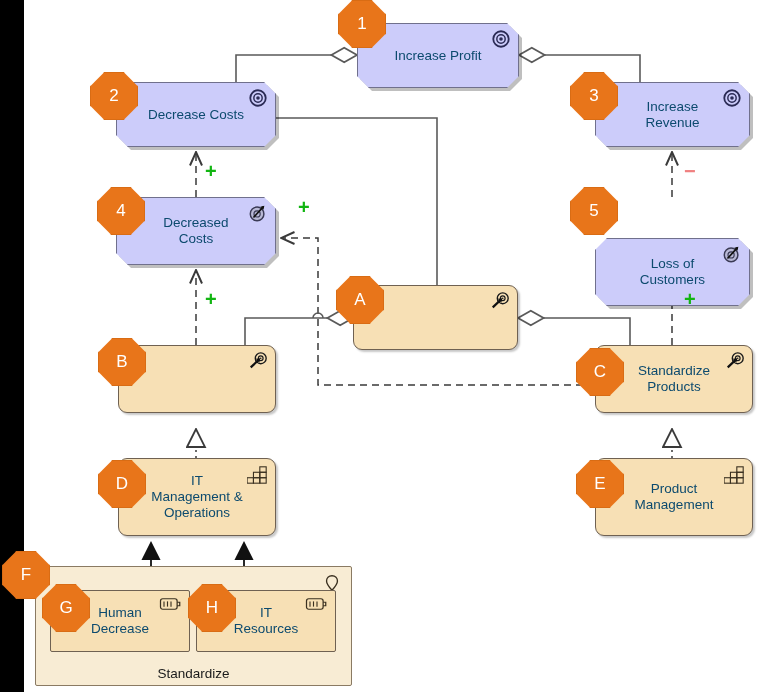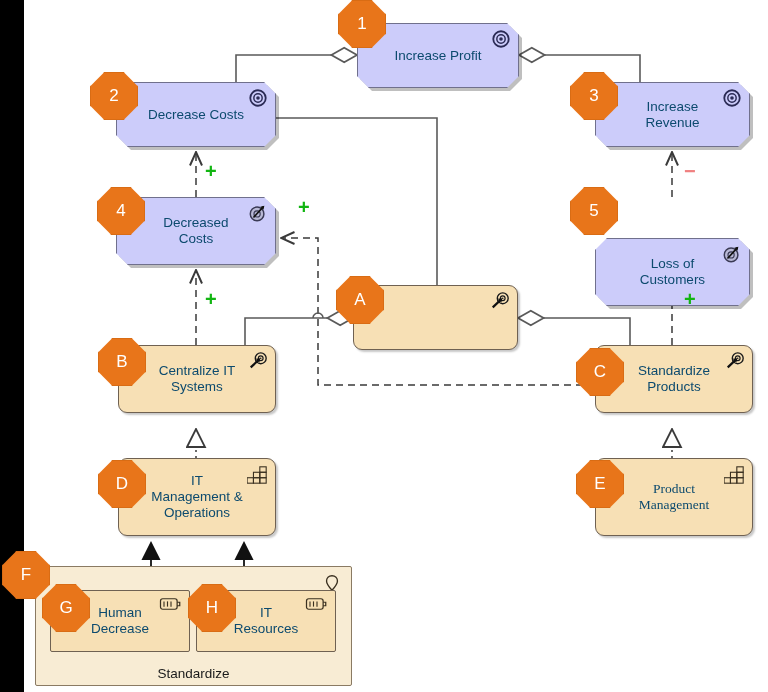--- a/index.html
+++ b/index.html
@@ -235,22 +235,20 @@
       <circle cx="14" cy="8" r="6" fill="none" stroke="#1a1a1a" stroke-width="1.5"></circle>
       <circle cx="14" cy="8" r="2.6" fill="none" stroke="#1a1a1a" stroke-width="1.3"></circle>
       <circle cx="14" cy="8" r="0.9" fill="#1a1a1a"></circle>
       <path d="M3,18 L12,9.5" stroke="#111111" stroke-width="2.4"></path>
       <path d="M8.5,8.5 L13.5,8 L12.5,13 Z" fill="#111111"></path>
     </svg>
   </div>
   <div class="badge" style="left:336px; top:276px;">A</div>
 
   <div class="node cap" style="left:118px; top:345px; width:158px; height:68px;">
-    <span class="label" style="white-space:pre-line;">Centralize IT
-Systems</span>
     <svg class="ico" viewBox="0 0 22 22">
       <circle cx="14" cy="8" r="6" fill="none" stroke="#1a1a1a" stroke-width="1.5"></circle>
       <circle cx="14" cy="8" r="2.6" fill="none" stroke="#1a1a1a" stroke-width="1.3"></circle>
       <circle cx="14" cy="8" r="0.9" fill="#1a1a1a"></circle>
       <path d="M3,18 L12,9.5" stroke="#111111" stroke-width="2.4"></path>
       <path d="M8.5,8.5 L13.5,8 L12.5,13 Z" fill="#111111"></path>
     </svg>
   </div>
   <div class="badge" style="left:98px; top:338px;">B</div>
 
@@ -278,21 +276,21 @@
         <rect x="6" y="8" width="7" height="6"></rect>
         <rect x="13" y="14" width="7" height="6"></rect>
         <rect x="6" y="14" width="7" height="6"></rect>
         <rect x="-1" y="14" width="7" height="6"></rect>
       </g>
     </svg>
   </div>
   <div class="badge" style="left:98px; top:460px;">D</div>
 
   <div class="node cap" style="left:595px; top:458px; width:158px; height:78px;">
-    <span class="label" style="white-space:pre-line;font-family:Liberation Serif, serif;">Product
+    <span class="label" style="white-space:pre-line;">Product
 Management</span>
     <svg class="ico" viewBox="0 0 22 22" style="top:6px;">
       <g fill="none" stroke="#3a3020" stroke-width="1.2">
         <rect x="13" y="2" width="7" height="6"></rect>
         <rect x="13" y="8" width="7" height="6"></rect>
         <rect x="6" y="8" width="7" height="6"></rect>
         <rect x="13" y="14" width="7" height="6"></rect>
         <rect x="6" y="14" width="7" height="6"></rect>
         <rect x="-1" y="14" width="7" height="6"></rect>
       </g>

